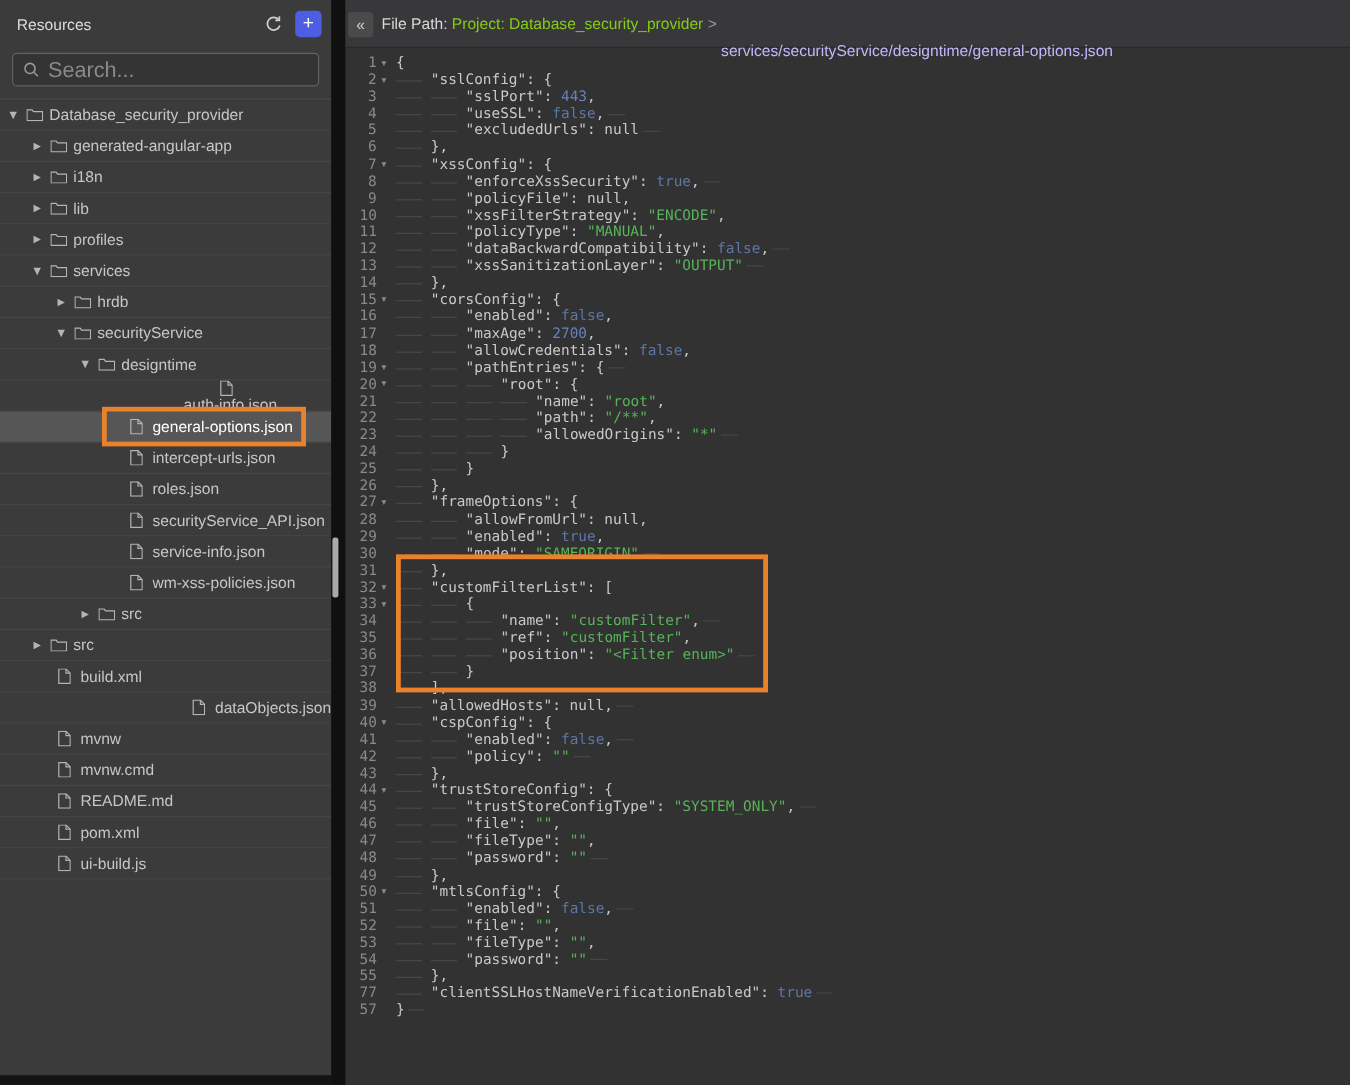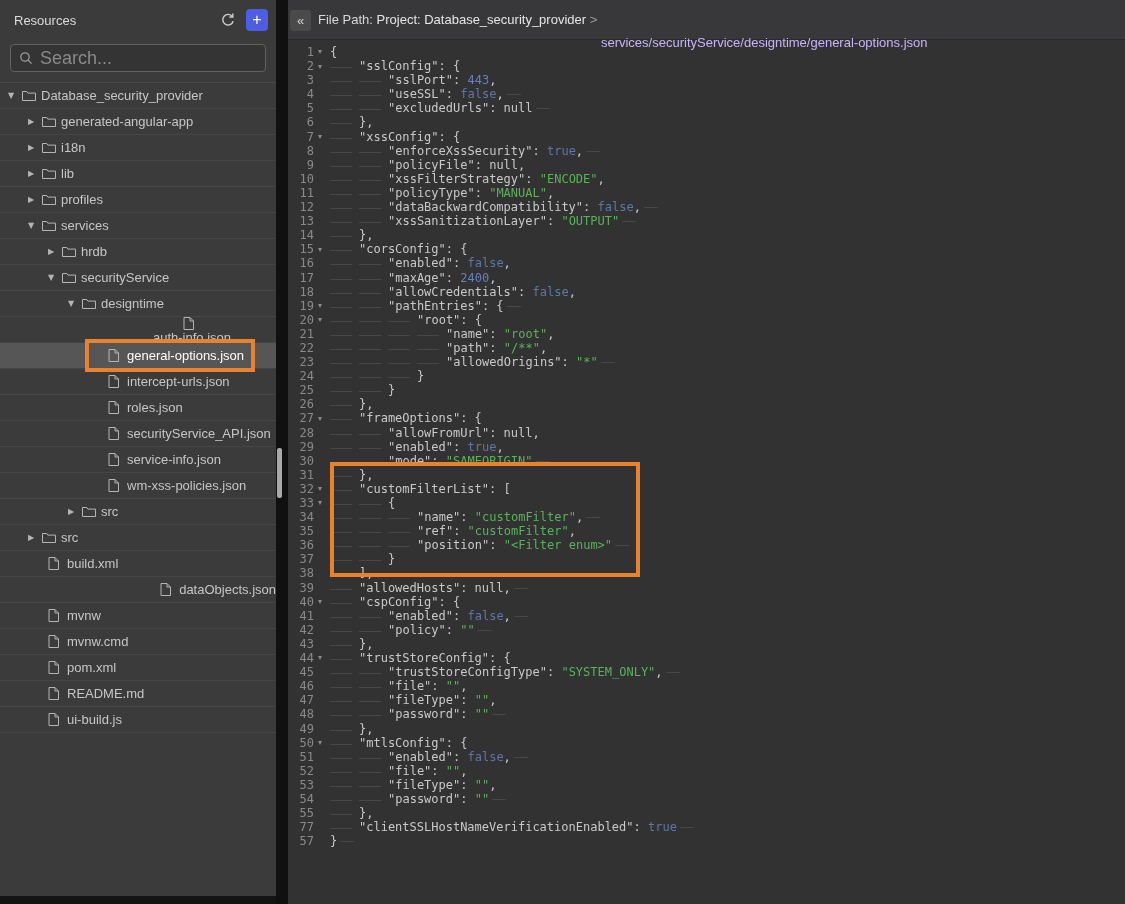--- a/index.html
+++ b/index.html
@@ -47,21 +47,21 @@
   .divider-thumb { position:absolute; left:1px; top:448px; width:5px;
     height:50px; background:#a9a9a9; border-radius:2px; cursor:pointer; }
 
   
   .main { position:absolute; left:288px; top:0; width:837px; height:904px;
     background:#323232; }
   .topbar { height:40px; background:#38383a; border-bottom:1px solid #2a2a2a;
     display:flex; align-items:center; padding-left:30px; font-size:13px;
     white-space:pre; }
   .tb-label { color:#d8d8d8; }
-  .tb-project { color:#e5e5e5; }
+  .tb-project { color:#84cc16; }
   .tb-sep { color:#9a9a9a; }
   .tb-path { color:#c4b5fd;margin-top:46px; }
   .collapse-btn { position:absolute; left:2px; top:10px; width:21px;
     height:21px; background:#4a4a4a; color:#d0d0d0; border:none;
     border-radius:3px; font-size:13px; line-height:19px; cursor:pointer;
     z-index:4; }
 
   .editor { position:relative; height:864px; overflow:hidden; padding-top:5px;
     font-family:"DejaVu Sans Mono", monospace; font-size:12px; }
   .cline { height:14.1px; line-height:14.1px; white-space:pre; }
@@ -307,30 +307,30 @@
         </span>
         <span class="tlabel">mvnw.cmd</span>
       </div>
       <div class="trow" style="padding-left: 48px;">
         <span class="ticon">
           <svg width="11" height="13" viewBox="0 0 11 13">
             <path d="M1 .5h6l3.5 3.5v8.5H1z" fill="none" stroke="#b5b5b5"></path>
             <path d="M7 .5v3.5h3.5" fill="none" stroke="#b5b5b5"></path>
           </svg>
         </span>
+        <span class="tlabel">README.md</span>
+      </div>
+      <div class="trow" style="padding-left: 48px;">
+        <span class="ticon">
+          <svg width="11" height="13" viewBox="0 0 11 13">
+            <path d="M1 .5h6l3.5 3.5v8.5H1z" fill="none" stroke="#b5b5b5"></path>
+            <path d="M7 .5v3.5h3.5" fill="none" stroke="#b5b5b5"></path>
+          </svg>
+        </span>
         <span class="tlabel">pom.xml</span>
-      </div>
-      <div class="trow" style="padding-left: 48px;">
-        <span class="ticon">
-          <svg width="11" height="13" viewBox="0 0 11 13">
-            <path d="M1 .5h6l3.5 3.5v8.5H1z" fill="none" stroke="#b5b5b5"></path>
-            <path d="M7 .5v3.5h3.5" fill="none" stroke="#b5b5b5"></path>
-          </svg>
-        </span>
-        <span class="tlabel">README.md</span>
       </div>
       <div class="trow" style="padding-left: 48px;">
         <span class="ticon">
           <svg width="11" height="13" viewBox="0 0 11 13">
             <path d="M1 .5h6l3.5 3.5v8.5H1z" fill="none" stroke="#b5b5b5"></path>
             <path d="M7 .5v3.5h3.5" fill="none" stroke="#b5b5b5"></path>
           </svg>
         </span>
         <span class="tlabel">ui-build.js</span>
       </div>
@@ -361,21 +361,21 @@
         <div class="cline"><span class="gnum">7</span><span class="gfold">▾</span><span class="ind" style="width:29px"></span><span class="tk-key">"xssConfig"</span><span class="tk-punc">: {</span></div>
         <div class="cline"><span class="gnum">8</span><span class="gfold"></span><span class="ind" style="width:58px"></span><span class="tk-key">"enforceXssSecurity"</span><span class="tk-punc">: </span><span class="tk-bool">true</span><span class="tk-punc">,</span><span class="trail"></span></div>
         <div class="cline"><span class="gnum">9</span><span class="gfold"></span><span class="ind" style="width:58px"></span><span class="tk-key">"policyFile"</span><span class="tk-punc">: </span><span class="tk-null">null</span><span class="tk-punc">,</span></div>
         <div class="cline"><span class="gnum">10</span><span class="gfold"></span><span class="ind" style="width:58px"></span><span class="tk-key">"xssFilterStrategy"</span><span class="tk-punc">: </span><span class="tk-str">"ENCODE"</span><span class="tk-punc">,</span></div>
         <div class="cline"><span class="gnum">11</span><span class="gfold"></span><span class="ind" style="width:58px"></span><span class="tk-key">"policyType"</span><span class="tk-punc">: </span><span class="tk-str">"MANUAL"</span><span class="tk-punc">,</span></div>
         <div class="cline"><span class="gnum">12</span><span class="gfold"></span><span class="ind" style="width:58px"></span><span class="tk-key">"dataBackwardCompatibility"</span><span class="tk-punc">: </span><span class="tk-bool">false</span><span class="tk-punc">,</span><span class="trail"></span></div>
         <div class="cline"><span class="gnum">13</span><span class="gfold"></span><span class="ind" style="width:58px"></span><span class="tk-key">"xssSanitizationLayer"</span><span class="tk-punc">: </span><span class="tk-str">"OUTPUT"</span><span class="trail"></span></div>
         <div class="cline"><span class="gnum">14</span><span class="gfold"></span><span class="ind" style="width:29px"></span><span class="tk-punc">},</span></div>
         <div class="cline"><span class="gnum">15</span><span class="gfold">▾</span><span class="ind" style="width:29px"></span><span class="tk-key">"corsConfig"</span><span class="tk-punc">: {</span></div>
         <div class="cline"><span class="gnum">16</span><span class="gfold"></span><span class="ind" style="width:58px"></span><span class="tk-key">"enabled"</span><span class="tk-punc">: </span><span class="tk-bool">false</span><span class="tk-punc">,</span></div>
-        <div class="cline"><span class="gnum">17</span><span class="gfold"></span><span class="ind" style="width:58px"></span><span class="tk-key">"maxAge"</span><span class="tk-punc">: </span><span class="tk-num">2400</span><span class="tk-punc">,</span></div>
+        <div class="cline"><span class="gnum">17</span><span class="gfold"></span><span class="ind" style="width:58px"></span><span class="tk-key">"maxAge"</span><span class="tk-punc">: </span><span class="tk-num">2700</span><span class="tk-punc">,</span></div>
         <div class="cline"><span class="gnum">18</span><span class="gfold"></span><span class="ind" style="width:58px"></span><span class="tk-key">"allowCredentials"</span><span class="tk-punc">: </span><span class="tk-bool">false</span><span class="tk-punc">,</span></div>
         <div class="cline"><span class="gnum">19</span><span class="gfold">▾</span><span class="ind" style="width:58px"></span><span class="tk-key">"pathEntries"</span><span class="tk-punc">: {</span><span class="trail"></span></div>
         <div class="cline"><span class="gnum">20</span><span class="gfold">▾</span><span class="ind" style="width:87px"></span><span class="tk-key">"root"</span><span class="tk-punc">: {</span></div>
         <div class="cline"><span class="gnum">21</span><span class="gfold"></span><span class="ind" style="width:116px"></span><span class="tk-key">"name"</span><span class="tk-punc">: </span><span class="tk-str">"root"</span><span class="tk-punc">,</span></div>
         <div class="cline"><span class="gnum">22</span><span class="gfold"></span><span class="ind" style="width:116px"></span><span class="tk-key">"path"</span><span class="tk-punc">: </span><span class="tk-str">"/**"</span><span class="tk-punc">,</span></div>
         <div class="cline"><span class="gnum">23</span><span class="gfold"></span><span class="ind" style="width:116px"></span><span class="tk-key">"allowedOrigins"</span><span class="tk-punc">: </span><span class="tk-str">"*"</span><span class="trail"></span></div>
         <div class="cline"><span class="gnum">24</span><span class="gfold"></span><span class="ind" style="width:87px"></span><span class="tk-punc">}</span></div>
         <div class="cline"><span class="gnum">25</span><span class="gfold"></span><span class="ind" style="width:58px"></span><span class="tk-punc">}</span></div>
         <div class="cline"><span class="gnum">26</span><span class="gfold"></span><span class="ind" style="width:29px"></span><span class="tk-punc">},</span></div>
         <div class="cline"><span class="gnum">27</span><span class="gfold">▾</span><span class="ind" style="width:29px"></span><span class="tk-key">"frameOptions"</span><span class="tk-punc">: {</span></div>

